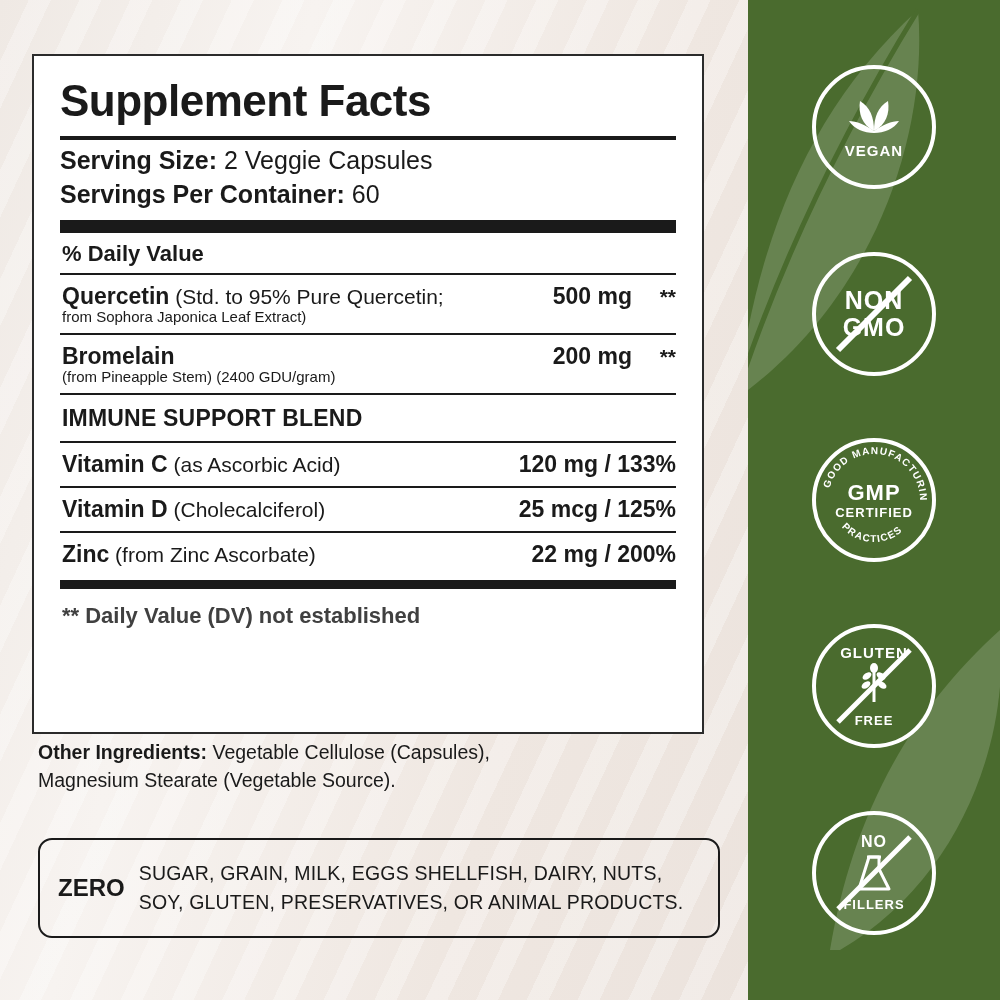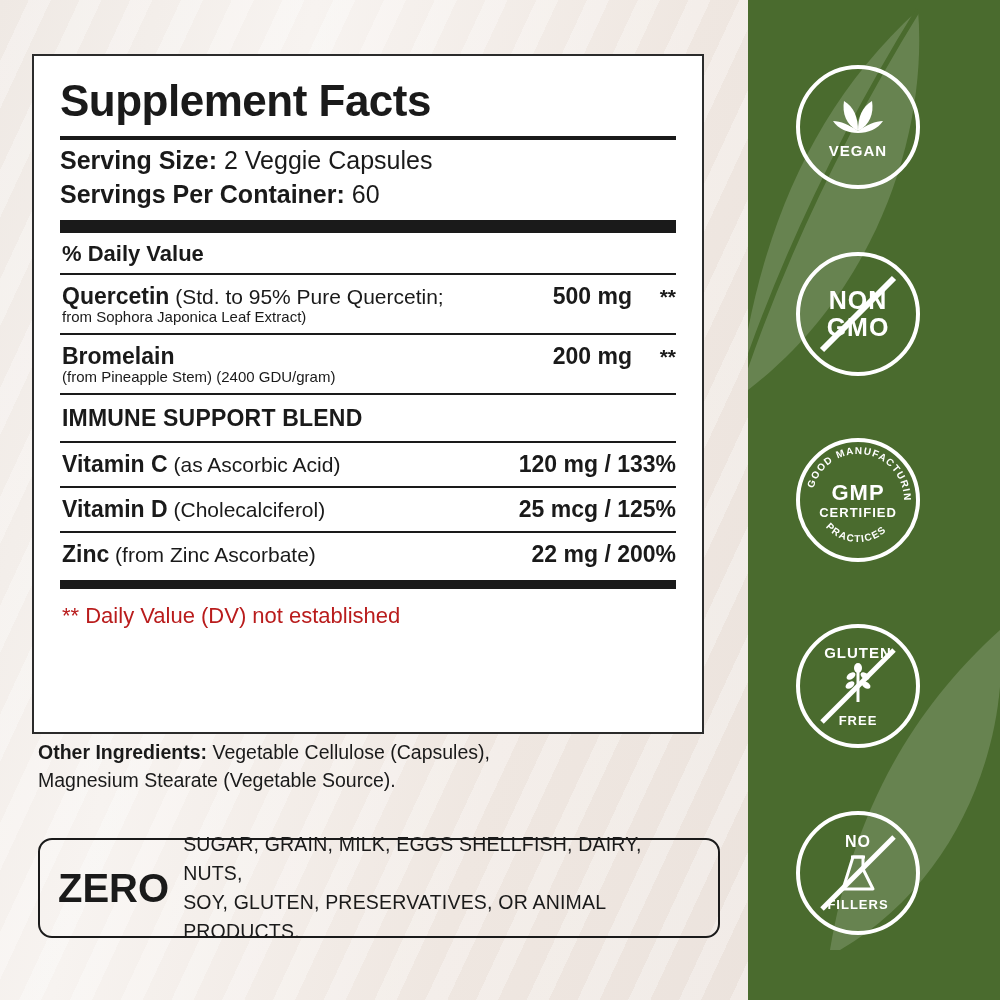--- a/index.html
+++ b/index.html
@@ -27,21 +27,21 @@
   .right-panel {
     position: absolute; right: 0; top: 0;
     width: 252px; height: 1000px;
     background: #4a6b2e;
     overflow: hidden;
   }
   .right-panel .leaf-deco {
     position: absolute; opacity: .16;
   }
   .badges {
-    position: absolute; right: 16px; top: 0;
+    position: absolute; right: 0; top: 0;
     width: 252px; height: 1000px;
     display: flex; flex-direction: column;
     align-items: center; justify-content: space-around;
     padding: 34px 0;
     border-radius: 12px;
   }
   .badge {
     width: 124px; height: 124px; border-radius: 50%;
     border: 4px solid #ffffff;
     display: flex; flex-direction: column;
@@ -104,39 +104,39 @@
     width: 44px; text-align: right; font-weight: bold; font-size: 21px;
   }
   .nut-sub {
     font-size: 15px; color: #1a1a1a; margin-top: -2px;
   }
   .blend-row {
     font-size: 23px; font-weight: bold; color: #1a1a1a;
     padding: 8px 0 7px 2px; letter-spacing: .2px;
   }
   .footnote {
-    font-size: 22px; font-weight: normal; color: #b91c1c;
+    font-size: 22px; font-weight: bold; color: #404040;
     padding: 4px 0 0 2px;
   }
 
   .other-ing {
     position: absolute; left: 38px; top: 738px; width: 700px;
     font-size: 19.5px; color: #1a1a1a; line-height: 1.45;
   }
   .other-ing b { font-weight: bold; }
 
   .zero-box {
     position: absolute; left: 38px; top: 838px;
     width: 682px; height: 100px;
     border: 2px solid #1a1a1a; border-radius: 14px;
     display: flex; align-items: center; padding: 0 18px;
     background: transparent;
   }
   .zero-word {
-    font-size: 40px; font-weight: bold; color: #1a1a1a;
+    font-size: 24px; font-weight: bold; color: #1a1a1a;
     letter-spacing: 0px; margin-right: 14px; white-space: nowrap;
   }
   .zero-text {
     font-size: 19.5px; color: #1a1a1a; line-height: 1.5; letter-spacing: .2px;
   }
 </style>
 </head>
 <body>
 
 <div class="page">

